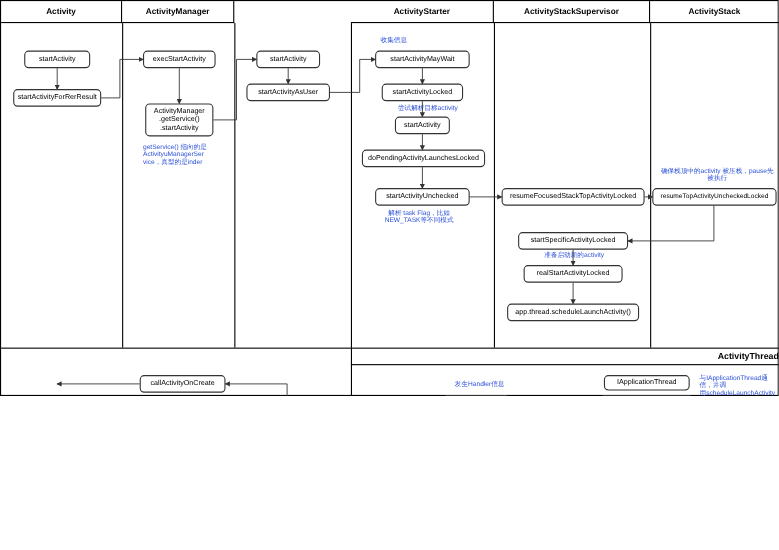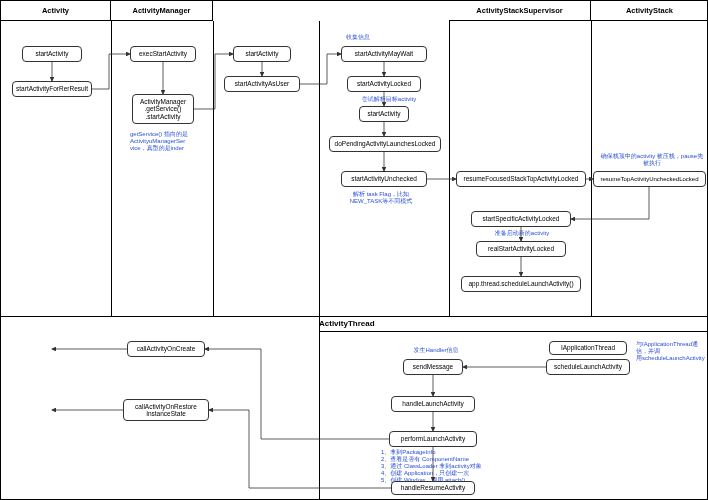--- a/index.html
+++ b/index.html
@@ -5,21 +5,21 @@
   * { box-sizing: border-box; }
   body {
     margin: 0;
     font-family: Arial, sans-serif;
     font-size: 7px;
     background: #fff;
   }
   .canvas {
     position: relative;
     width: 708px;
-    height: 500px;
+    height: 360px;
     border: 1px solid #000;
   }
   .col-header {
     position: absolute;
     top: 0;
     height: 20px;
     border-right: 1px solid #000;
     border-bottom: 1px solid #000;
     display: flex;
     align-items: center;
@@ -55,36 +55,37 @@
     position: absolute;
     color: #2a4fd8;
     font-size: 6px;
     line-height: 1.15;
     text-align: left;
   }
   .sub-header {
     position: absolute;
     font-weight: bold;
     font-size: 8px;
-    text-align: left;
+    text-align: right;
   }
   svg.arrows {
     position: absolute;
     top: 0; left: 0;
     width: 708px; height: 500px;
     pointer-events: none;
   }
 </style>
 </head>
 <body>
 
 <div class="canvas">
 
   <div class="col-header" style="left:0;width:110px">Activity</div>
   <div class="col-header" style="left:110px;width:102px">ActivityManager</div>
+  <div class="col-header" style="left:318px;width:130px">ActivityStarter</div>
   <div class="col-header" style="left:448px;width:142px">ActivityStackSupervisor</div>
   <div class="col-header" style="left:590px;width:117px;border-right:none">ActivityStack</div>
 
   <div class="col-line" style="left:110px;height:295px"></div>
   <div class="col-line" style="left:212px;height:295px"></div>
   <div class="col-line" style="left:318px;height:478px"></div>
   <div class="col-line" style="left:448px;height:295px"></div>
   <div class="col-line" style="left:590px;height:295px"></div>
 
   <div class="hline" style="left:0;top:315px;width:707px"></div>

